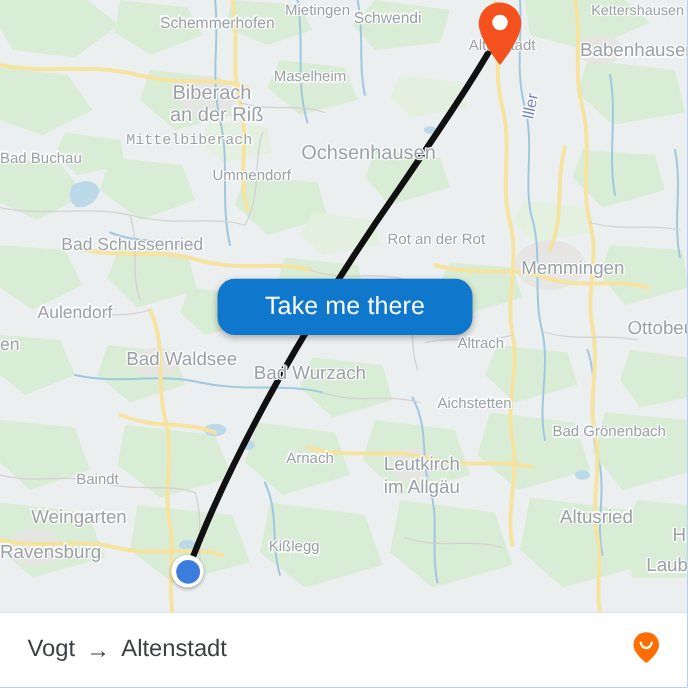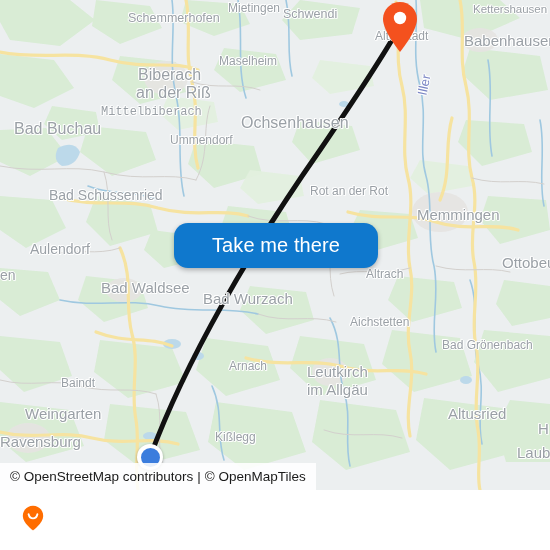--- a/index.html
+++ b/index.html
@@ -291,21 +291,21 @@
         <div class="map-label" style="left: 128px; top: 12px; font-size: 12.5px;">Schemmerhofen</div>
         <div class="map-label" style="left: 228px; top: 2px; font-size: 12px;">Mietingen</div>
         <div class="map-label" style="left: 283px; top: 8px; font-size: 12.5px;">Schwendi</div>
         <div class="map-label" style="left: 473px; top: 3px; font-size: 11.5px;">Kettershausen</div>
         <div class="map-label" style="left: 219px; top: 55px; font-size: 12px;">Maselheim</div>
         <div class="map-label" style="left: 464px; top: 33px; font-size: 15px;">Babenhausen</div>
         <div class="map-label" style="left: 375px; top: 30px; font-size: 12px;">Altenstadt</div>
         <div class="map-label" style="left: 138px; top: 66px; font-size: 16px;">Biberach</div>
         <div class="map-label" style="left: 136px; top: 84px; font-size: 16px;">an der Riß</div>
         <div class="map-label" style="left: 101px; top: 106px; font-size: 12px; font-family: Liberation Mono, monospace;">Mittelbiberach</div>
-        <div class="map-label" style="left: 14px; top: 120px; font-size: 16px;">Bad Buchau</div>
+        <div class="map-label" style="left: 0px; top: 120px; font-size: 12px;">Bad Buchau</div>
         <div class="map-label" style="left: 241px; top: 114px; font-size: 16px;">Ochsenhausen</div>
         <div class="map-label" style="left: 170px; top: 134px; font-size: 12px;">Ummendorf</div>
         <div class="map-label water" style="left: 414px; top: 78px; font-size: 13px; transform: rotate(-78deg);">Iller</div>
         <div class="map-label" style="left: 13px; top: 188px; font-size: 14px; padding-left: 36px;">Bad Schussenried</div>
         <div class="map-label" style="left: 310px; top: 185px; font-size: 12px;">Rot an der Rot</div>
         <div class="map-label" style="left: 417px; top: 207px; font-size: 15px;">Memmingen</div>
         <div class="map-label" style="left: 30px; top: 242px; font-size: 14px;">Aulendorf</div>
         <div class="map-label" style="left: 502px; top: 255px; font-size: 15px;">Ottobeuren</div>
         <div class="map-label" style="left: 0px; top: 268px; font-size: 14px;">en</div>
         <div class="map-label" style="left: 366px; top: 268px; font-size: 12px;">Altrach</div>
@@ -333,30 +333,30 @@
       <svg viewBox="0 0 40 52" width="40" height="52">
         <path d="M20 1 C10.6 1 3 8.6 3 18 C3 30.5 20 51 20 51 C20 51 37 30.5 37 18 C37 8.6 29.4 1 20 1 Z" fill="#f4511e"></path>
         <circle cx="20" cy="17" r="6.2" fill="#ffffff"></circle>
       </svg>
     </div>
 
     <button id="cta" style="background: rgb(15, 120, 205); border-radius: 14px;">
       <span>Take me there</span>
     </button>
 
-    <div id="attribution">
-      <span>© OpenStreetMap contributors</span>
-      <span class="sep">|</span>
-      <span>© OpenMapTiles</span>
+
+  </div>
+
+  <div id="footer">
+
+    <div id="trip-title">
+      <span>Vogt</span>
+      <span class="arrow">→</span>
+      <span>Altenstadt</span>
     </div>
-
-  </div>
-
-  <div id="footer">
-
 
     <div id="brand">
       <span>
         <svg width="22" height="26" viewBox="0 0 22 26">
           <path d="M11 0.8 C5.2 0.8 0.8 5.2 0.8 11 C0.8 18 11 25.4 11 25.4 C11 25.4 21.2 18 21.2 11 C21.2 5.2 16.8 0.8 11 0.8 Z" fill="#ff6d00"></path>
           <path d="M6.6 9.2 C6.6 9.2 7.6 13.4 11 13.4 C14.4 13.4 15.4 9.2 15.4 9.2" stroke="#ffffff" stroke-width="1.9" fill="none" stroke-linecap="round"></path>
         </svg>
       </span>
     </div>
 

